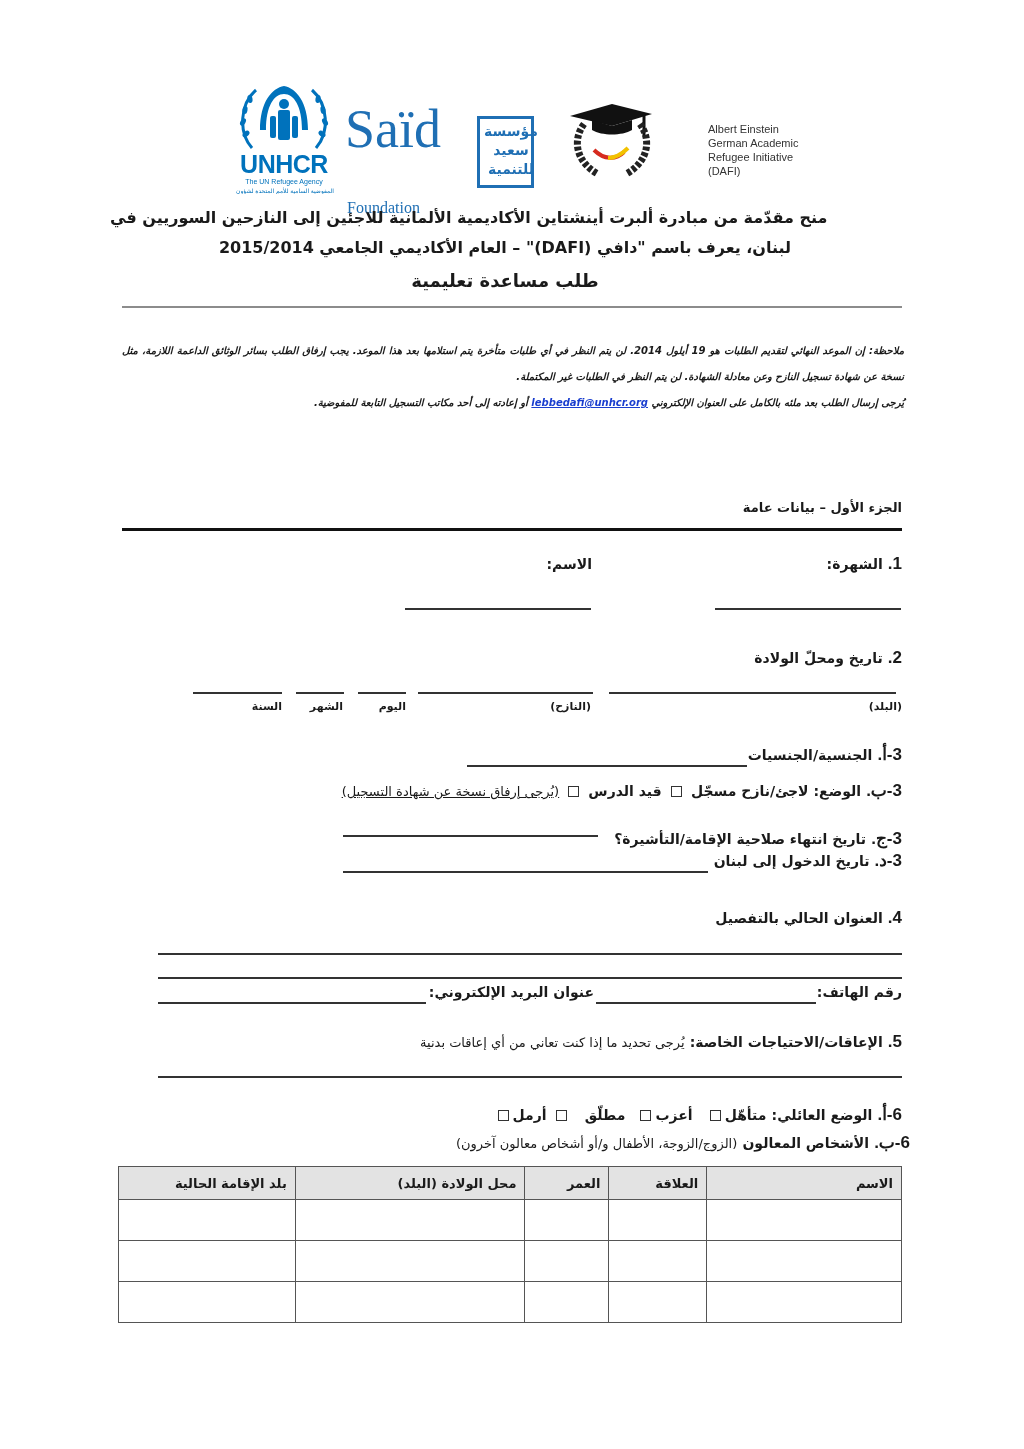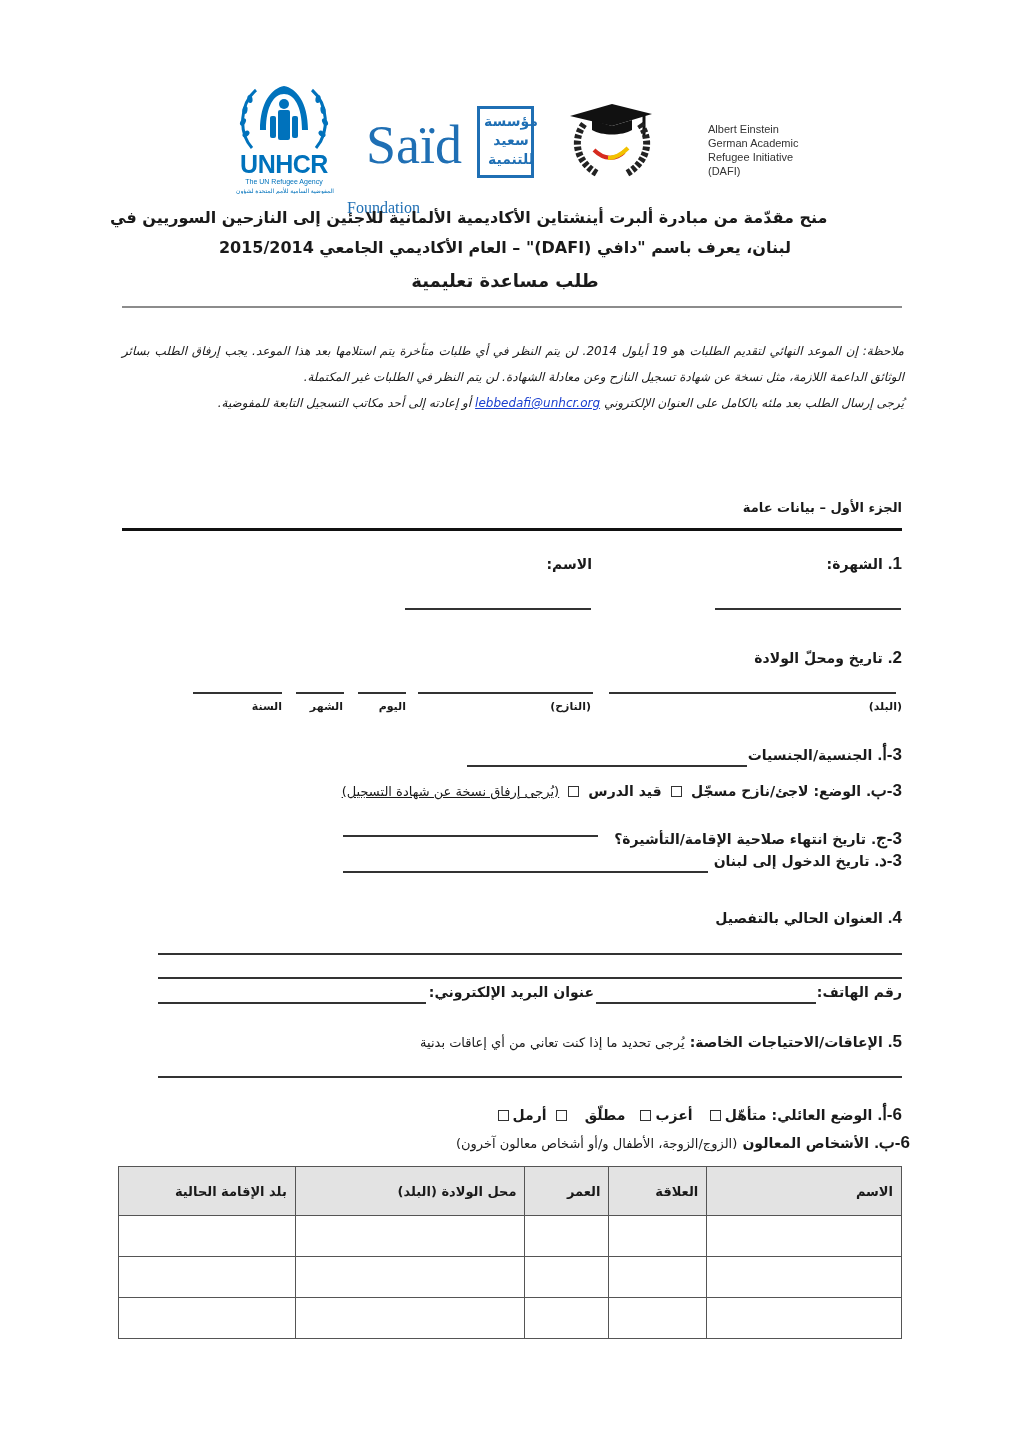--- a/index.html
+++ b/index.html
@@ -13,31 +13,31 @@
   .unhcr-sub { color:#0072bc; font-size:7px; font-family:"Liberation Sans", sans-serif; }
   .said-word { color:#1f6fb4; font-family:"Liberation Serif", serif; font-size:54px; line-height:54px; }
   .said-found { color:#1f6fb4; font-family:"Liberation Serif", serif; font-size:16px;margin-top:44px; }
   .dafi-text { color:#333; font-family:"Liberation Sans", sans-serif; font-size:11px; line-height:14px; }
 
   .title { font-family:"DejaVu Sans", sans-serif; font-weight:bold; font-size:16px; text-align:center; }
   .rule-grey { background:#8c8c8c; height:2px; }
   .rule-black { background:#111; height:3px; }
   .line { background:#333; height:1.5px; }
 
-  .note { font-family:"DejaVu Sans", sans-serif; font-style:italic; font-size:12px; line-height:26px; text-align:justify; }
+  .note { font-family:"DejaVu Sans", sans-serif; font-style:italic; font-size:10px; line-height:26px; text-align:justify;font-weight:bold; }
   .note a { color:#1a3ecf; text-decoration:underline; font-style:italic; }
 
   .lbl { font-family:"DejaVu Sans", sans-serif; font-weight:bold; font-size:14px; white-space:nowrap; }
   .num { font-family:"Liberation Sans", sans-serif; font-weight:bold; font-size:17px; }
   .small { font-family:"DejaVu Sans", sans-serif; font-weight:bold; font-size:11px; }
   .cb { display:inline-block; width:9px; height:9px; border:1px solid #333; vertical-align:middle; margin:0 4px; }
 
   table.dep { border-collapse:collapse; position:absolute; left:118px; top:1166px; width:784px; }
   table.dep td, table.dep th { border:1.5px solid #555; height:38px; }
-  table.dep th { background:#e3e3e3; height:32px; font-family:"DejaVu Sans", sans-serif; font-size:13px; font-weight:bold; text-align:right; padding:8px 8px; }
+  table.dep th { background:#e3e3e3; height:32px; font-family:"DejaVu Sans", sans-serif; font-size:13px; font-weight:bold; text-align:right; padding:0 8px; }
 </style>
 </head>
 <body>
 
 <div class="abs" style="left:232px;top:82px;width:104px;height:115px;">
   <svg width="104" height="72" viewBox="0 0 104 72" style="position:absolute;left:0;top:0;">
     <g fill="none" stroke="#0072bc" stroke-width="3">
       <path d="M20 66 C 6 50, 8 22, 24 8"></path>
       <path d="M84 66 C 98 50, 96 22, 80 8"></path>
     </g>
@@ -56,23 +56,23 @@
       <rect x="38" y="34" width="6" height="22" rx="2"></rect>
       <rect x="60" y="34" width="6" height="22" rx="2"></rect>
     </g>
   </svg>
   <div class="abs unhcr-word" style="left:0;top:68px;width:104px;text-align:center;">UNHCR</div>
   <div class="abs unhcr-sub" style="left:2px;top:96px;width:100px;text-align:center;">The UN Refugee Agency</div>
   <div class="abs unhcr-sub rtl" style="left:2px;top:105px;width:100px;text-align:center;font-size:6px;white-space:nowrap;overflow:hidden;">المفوضية السامية للأمم المتحدة لشؤون اللاجئين</div>
 </div>
 
 <div class="abs" style="left:345px;top:100px;width:205px;height:85px;">
-  <div class="abs said-word" style="left:0;top:18px;margin-left:21px;">Saïd</div>
+  <div class="abs said-word" style="left:0;top:2px;">Saïd</div>
   <div class="abs said-found" style="left:2px;top:55px;">Foundation</div>
-  <div class="abs" style="left:132px;top:6px;width:57px;height:72px;border:3px solid #1f6fb4;box-sizing:border-box;">
+  <div class="abs" style="left:132px;top:16px;width:57px;height:72px;border:3px solid #1f6fb4;box-sizing:border-box;">
     <div class="abs rtl" style="left:3px;top:3px;width:56px;color:#1f6fb4;font-weight:bold;font-size:14px;line-height:19px;text-align:center;">مؤسسة سعيد للتنمية</div>
   </div>
 </div>
 
 <div class="abs" style="left:566px;top:100px;width:90px;height:80px;">
   <svg width="90" height="80" viewBox="0 0 90 80">
     <polygon points="4,16 46,4 86,14 46,26" fill="#111"></polygon>
     <path d="M26 20 L26 30 C 36 36, 56 36, 66 30 L66 20 L46 26 Z" fill="#111"></path>
     <line x1="78" y1="16" x2="78" y2="36" stroke="#111" stroke-width="3"></line>
     <path d="M18 24 C 6 40, 10 62, 32 74" fill="none" stroke="#222" stroke-width="7" stroke-dasharray="4 2"></path>

